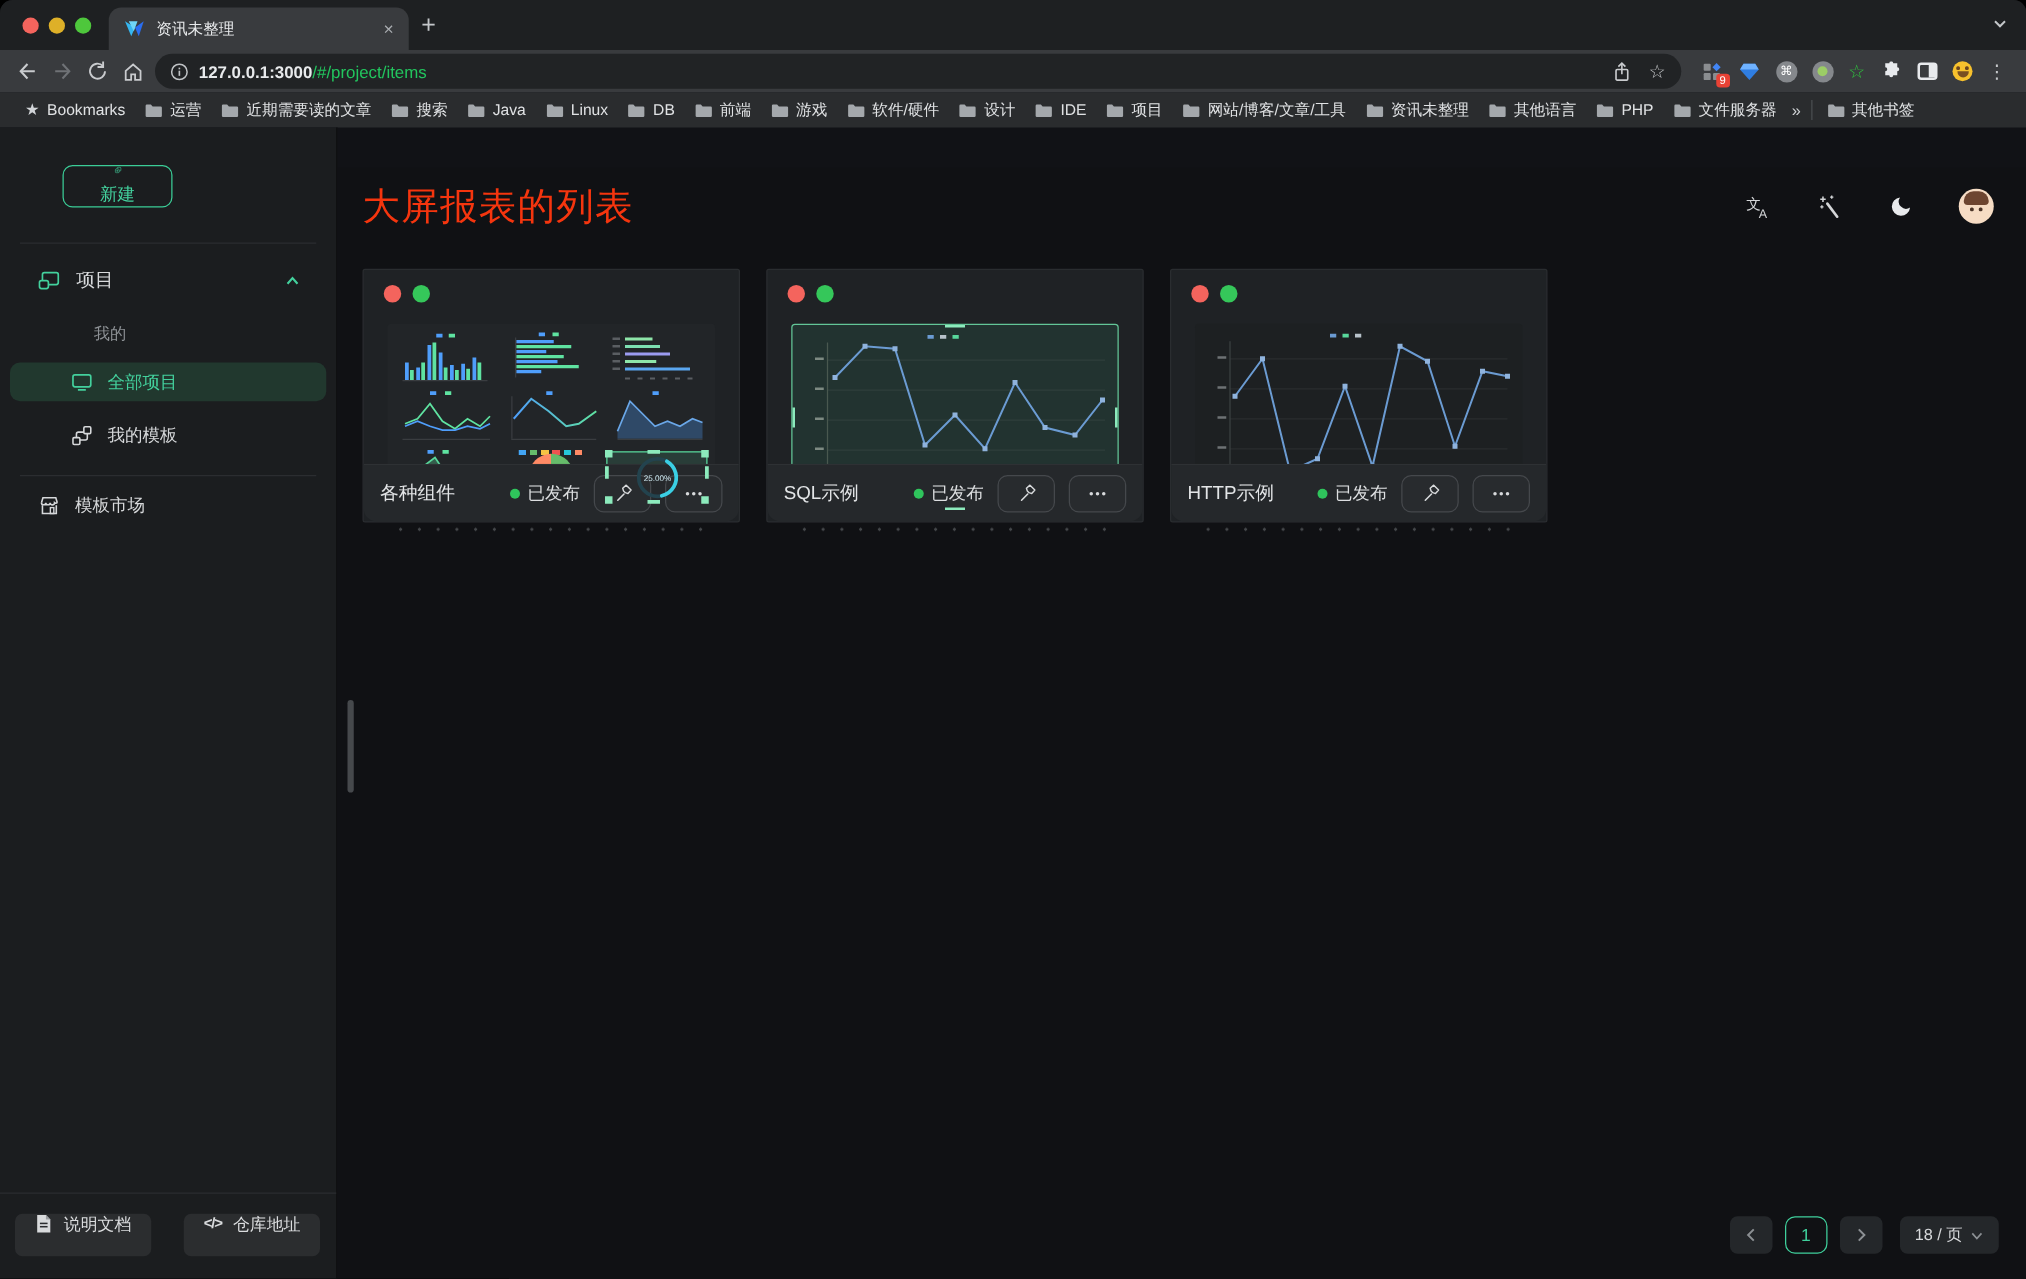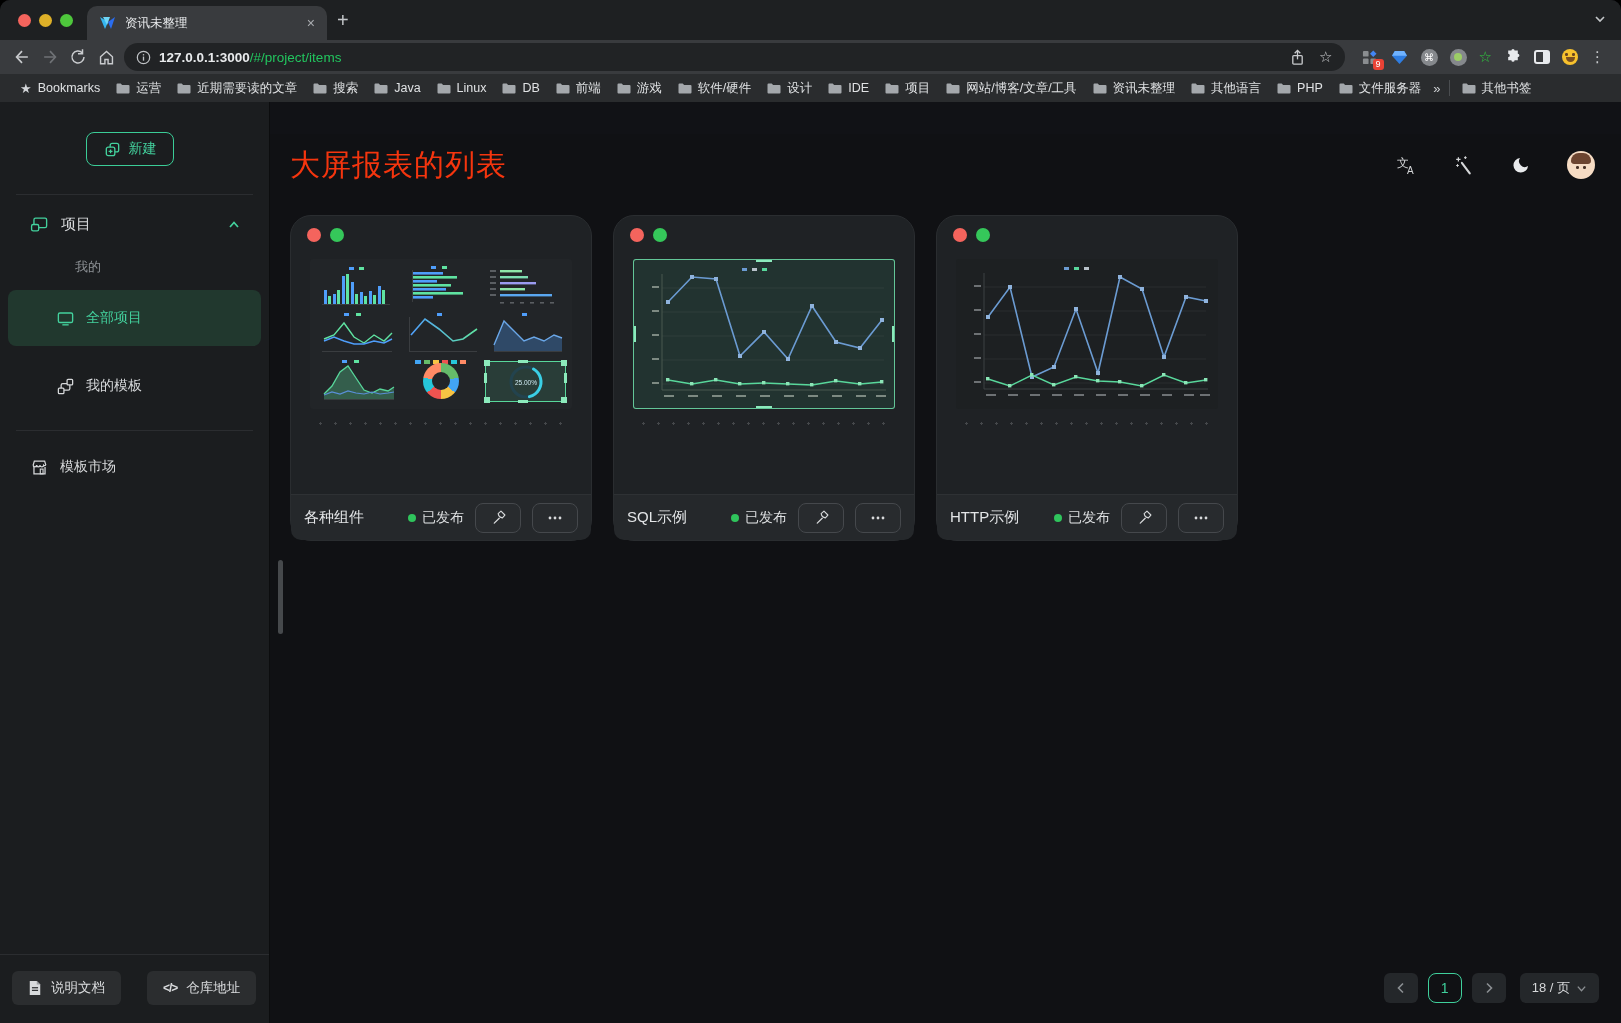--- a/index.html
+++ b/index.html
@@ -48,46 +48,46 @@
   .bm-chev { color:#cfd2d5; font-size:13px; padding:0 4px; }
   .bm-sep { width:1px; height:16px; background:#4a4d50; margin:0 4px; }
   .folder { flex-shrink:0; }
 
   
   .app { flex:1; display:flex; min-height:0; }
   .sidebar { width:270px; background:#1b1d1f; flex-shrink:0; position:relative; border-right:1px solid #0c0d0e; }
   .main { flex:1; background:#101114; position:relative;margin-top:32px; }
 
   
-  .side-new { margin:30px 0 0 86px; width:88px; height:34px; border:1px solid #3bcd97; border-radius:8px; display:flex; align-items:center; justify-content:center; gap:8px; color:#43d19d; font-size:14px; }
+  .side-new { margin:30px 0 0 50px; width:88px; height:34px; border:1px solid #3bcd97; border-radius:8px; display:flex; align-items:center; justify-content:center; gap:8px; color:#43d19d; font-size:14px;flex-direction:column; }
   .sep { height:1px; background:#2b2d30; margin:28px 16px 0; }
   .nav-project { display:flex; align-items:center; margin:20px 28px 0 30px; color:#d8dadc; font-size:15px; }
   .nav-project .npicon { color:#43d19d; margin-right:12px; display:flex; }
   .nav-project .chev { margin-left:auto; color:#43d19d; display:flex; }
   .group-label { margin:24px 0 0 75px; font-size:13px; color:#8d9195;font-family:Liberation Mono, monospace; }
-  .side-item { height:56px; display:flex; align-items:center; gap:11px; font-size:14px; color:#d6d8da; border-radius:8px;font-family:Liberation Mono, monospace; }
+  .side-item { height:31px; display:flex; align-items:center; gap:11px; font-size:14px; color:#d6d8da; border-radius:8px;font-family:Liberation Mono, monospace; }
   .side-item.indent { margin:12px 8px 0; padding-left:48px; }
   .side-item.sel { background:#21382e; color:#43d19d; margin-top:14px; }
   .side-item.root { margin:8px 8px 0; padding-left:22px; }
   .side-item .sicon { display:flex; }
   .side-foot { position:absolute; left:0; right:0; bottom:0; border-top:1px solid #2b2d30; display:flex; gap:26px; padding:16px 12px 18px; }
-  .foot-btn { height:34px; background:#2b2d2f; border-radius:6px; display:flex; align-items:center; gap:9px; padding:0 16px; font-size:13.5px; color:#dadcde; }
+  .foot-btn { height:34px; background:#2b2d2f; border-radius:6px; display:flex; gap:9px; padding:0 16px; font-size:13.5px; color:#dadcde; }
 
   
   .main-header { height:62px; display:flex; align-items:center; padding:0 26px 0 20px; }
   .page-title { font-size:30px; color:#f5350e; letter-spacing:1px; }
   .hdr-actions { margin-left:auto; display:flex; align-items:center; gap:36px; color:#d5d7d9; }
   .hicon { display:flex; align-items:center; }
   .avatar { width:28px; height:28px; border-radius:50%; background:#f6dcc4; position:relative; overflow:hidden; }
   .avatar::before { content:""; position:absolute; left:4px; top:2px; width:20px; height:11px; border-radius:10px 10px 4px 4px; background:#6d4530; }
   .avatar::after { content:""; position:absolute; left:9px; top:15px; width:2.5px; height:2.5px; border-radius:50%; background:#4a3428; box-shadow:7px 0 0 #4a3428; }
 
   
   .cards { display:flex; gap:21px; padding:19px 0 0 20px; }
-  .card { width:302px; height:326px; background:#1f2225; border:1px solid #2a2d30; border-radius:21px; position:relative; }
+  .card { width:302px; height:203px; background:#1f2225; border:1px solid #2a2d30; border-radius:2px; position:relative; }
   .windots { position:absolute; left:16px; top:12px; display:flex; gap:9px; }
   .wdot { width:14px; height:14px; border-radius:50%; }
   .wdot.red { background:#f4645d; } .wdot.grn { background:#35c75a; }
   .thumb { position:absolute; left:19px; right:19px; top:43px; height:150px; border-radius:3px; overflow:hidden; }
   .thumb.plain { background:#222528; }
   .thumb.dark { background:#1d2022; }
   .thumb.selected { background:rgba(70,205,150,0.10); border:1px solid rgba(110,225,170,0.85); }
   .handle { position:absolute; background:#8ceabc; z-index:3; }
   .h-t { top:-2px; left:calc(50% - 8px); width:16px; height:4px; }
   .h-b { bottom:-2px; left:calc(50% - 8px); width:16px; height:4px; }

